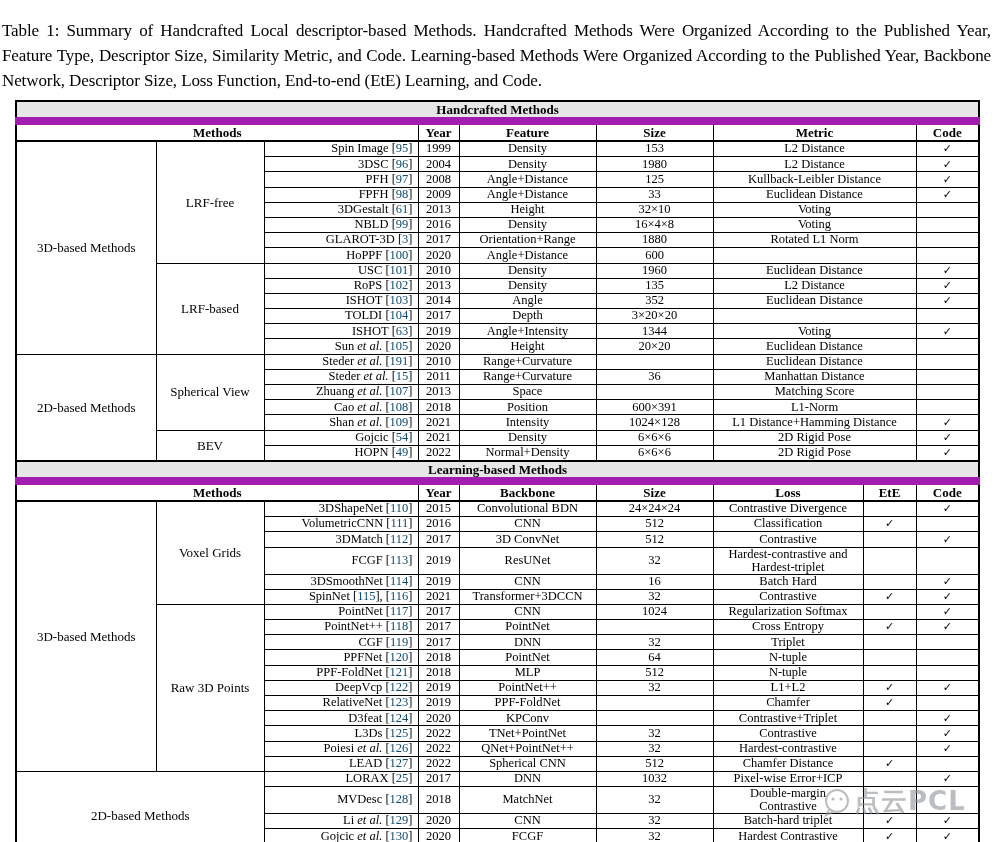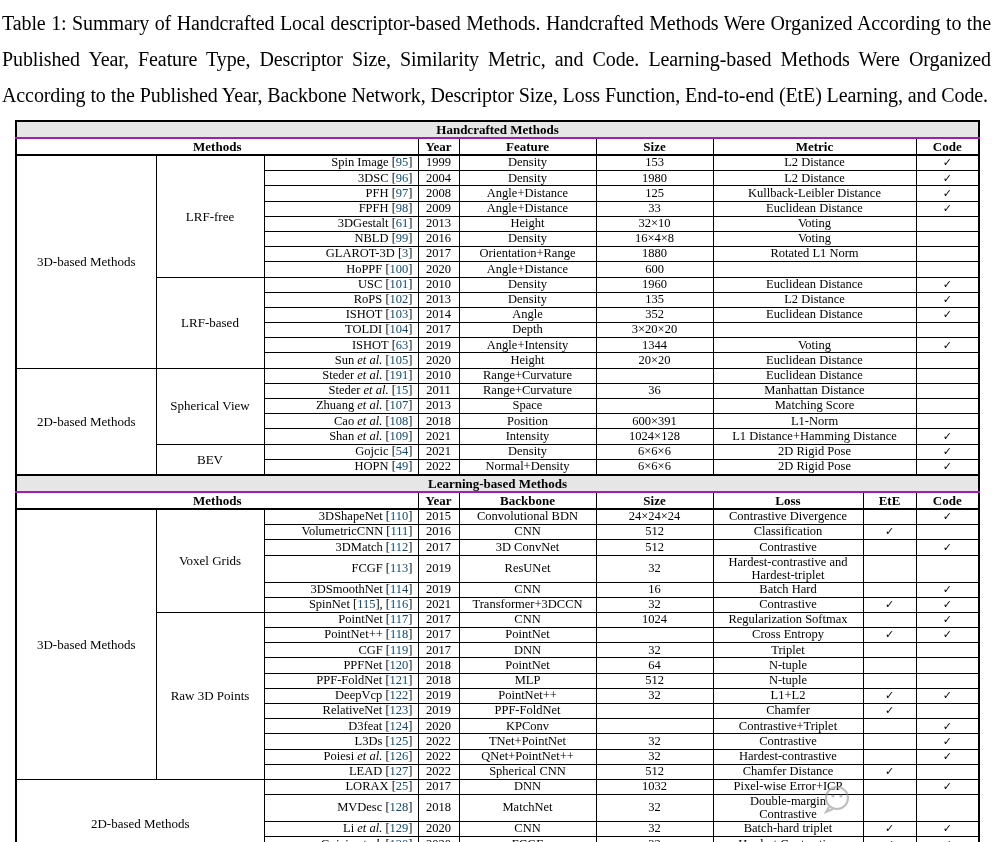--- a/index.html
+++ b/index.html
@@ -1,26 +1,26 @@
 <!DOCTYPE html>
 <html><head>
 <meta charset="utf-8">
 <style>
   html,body{margin:0;padding:0;background:#fff;}
   body{width:995px;height:842px;overflow:hidden;position:relative;
        font-family:"Liberation Serif", serif;color:#000;}
-  .caption{padding:5px 4px 7px 2px;font-size:20px;line-height:36px;
+  .caption{padding:18px 4px 7px 2px;font-size:17px;line-height:25px;
            text-align:justify;letter-spacing:-0.1px;}
   table{border-collapse:collapse;table-layout:fixed;margin-left:15px;width:965px;
         border:2px solid #000;}
   th,td{border:1px solid #000;font-size:12.5px;line-height:13.5px;height:14.2px;
         padding:0 2px;text-align:center;vertical-align:middle;overflow:hidden;
         white-space:nowrap;font-weight:normal;}
   tr.title-row th{background:#e6e6e6;font-weight:bold;font-size:13px;height:15px;
-        border-top:2px solid #000;border-bottom:2px solid #a21caf;}
+        border-top:2px solid #000;border-bottom:8px solid #a21caf;}
   tr.head-row th{font-weight:bold;font-size:13px;height:15px;border-bottom:2px solid #000;}
   td.cat,td.sub{font-size:13px;margin-top:16px;}
   td.method{text-align:right;padding-right:5px;}
   td.wrap{white-space:normal;line-height:13px;margin-left:7px;}
   .cite{color:#0c4a6e;}
   .etal{font-style:italic;}
   .check{font-family:"DejaVu Sans", sans-serif;font-size:11px;}
   .watermark{position:absolute;left:822px;top:784px;display:flex;align-items:center;
         gap:2px;opacity:0.6;pointer-events:none;}
   .watermark .wm-text{font-family:"DejaVu Sans", sans-serif;font-weight:bold;
@@ -446,13 +446,14 @@
     </tbody>
 </table>
 
 <div class="watermark">
   <svg width="30" height="30" viewBox="0 0 30 30">
     <circle cx="15" cy="14" r="11" fill="none" stroke="#8f9398" stroke-width="2"></circle>
     <circle cx="11" cy="12" r="1.6" fill="#8f9398"></circle>
     <circle cx="19" cy="12" r="1.6" fill="#8f9398"></circle>
     <path d="M7 23 L4 28 L11 25" fill="none" stroke="#8f9398" stroke-width="2"></path>
   </svg>
+  <span class="wm-text">点云PCL</span>
 </div>
 
 </body></html>

